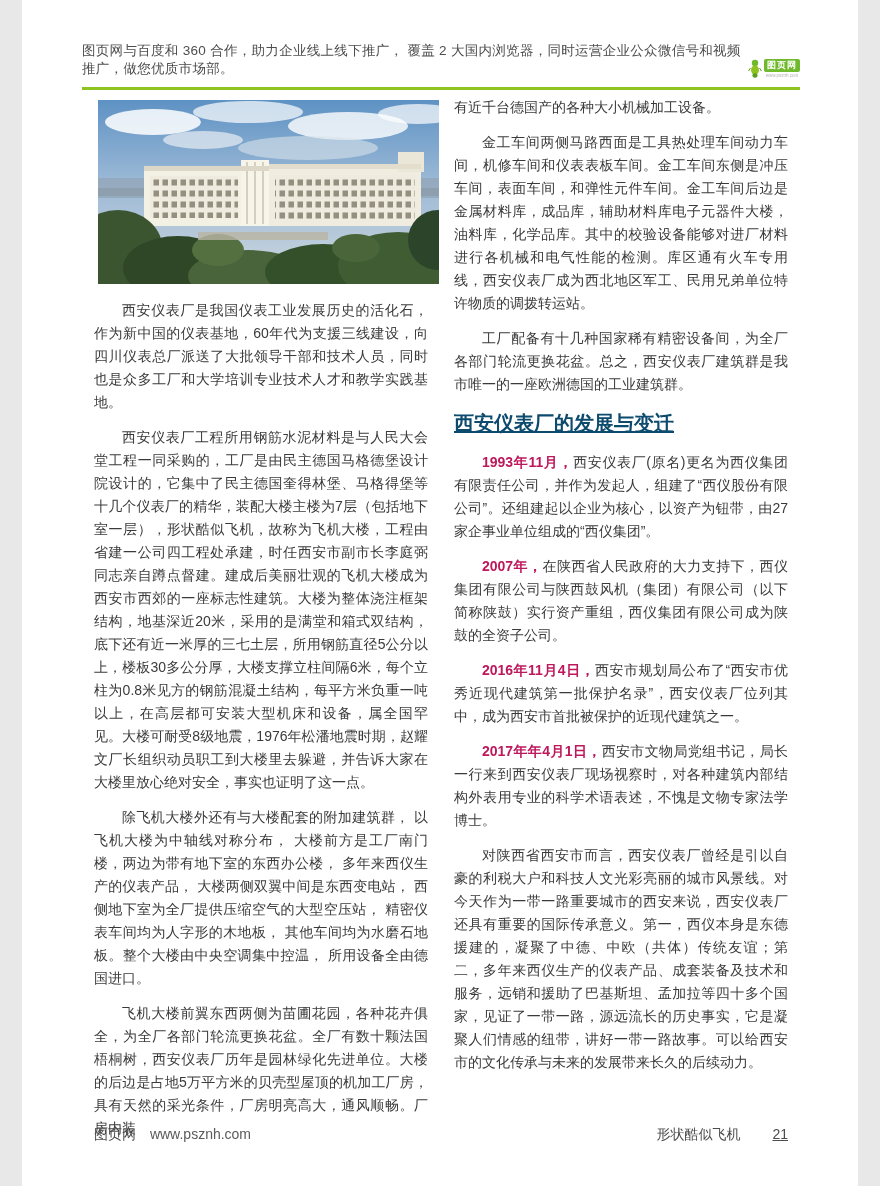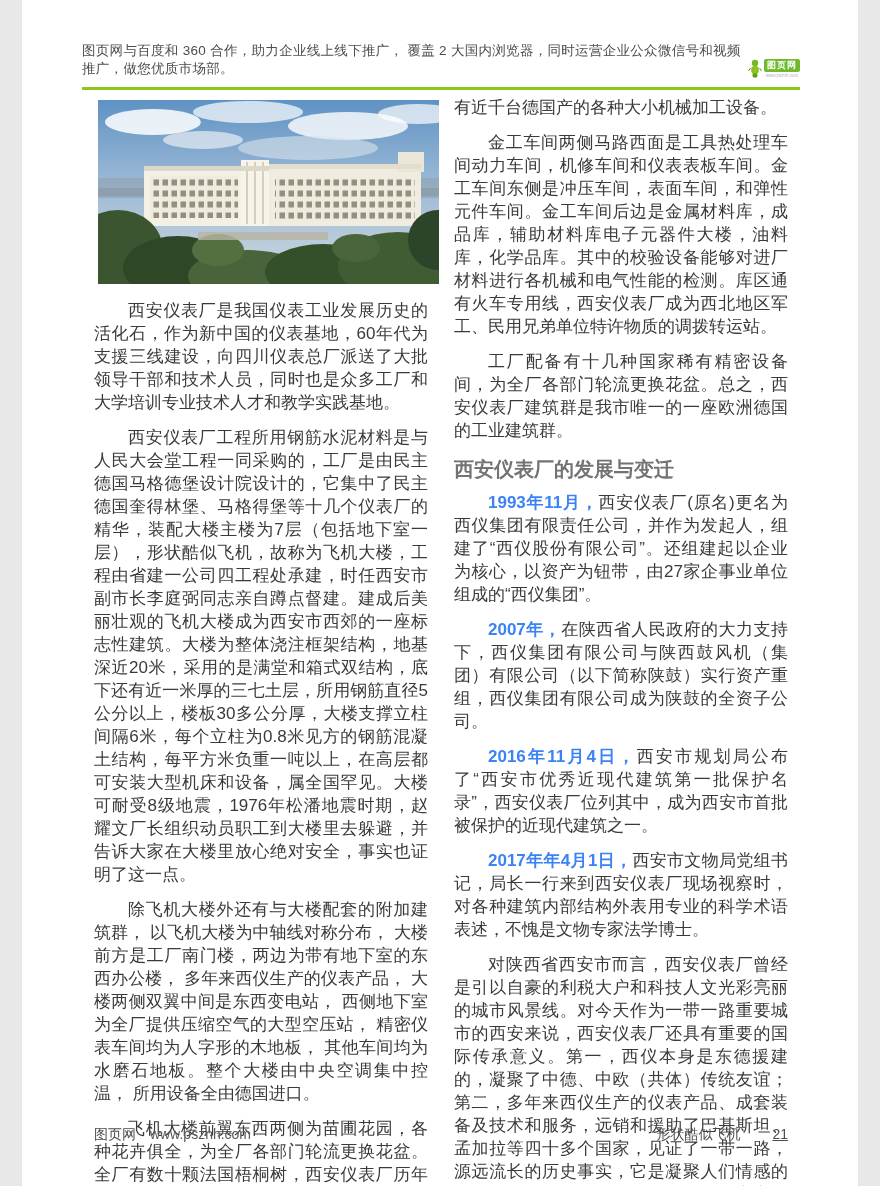--- a/index.html
+++ b/index.html
@@ -23,32 +23,32 @@
     padding:2px 3px;border-radius:2px;letter-spacing:1px;white-space:nowrap;
   }
   .logo-url{font-size:5px;color:#b3b3b3;margin-top:1px;white-space:nowrap;transform:scale(.9);}
   
   .columns{
     position:absolute;left:72px;right:70px;top:96px;
     display:flex;gap:26px;
   }
   .col{flex:1 1 0;min-width:0;}
   .col p{
-    margin:0 0 12px;font-size:17px;line-height:23px;
+    margin:0 0 12px;font-size:14px;line-height:23px;
     text-align:justify;text-indent:2em;color:#3a3a3a;
   }
   .col p.noindent{text-indent:0;}
-  .col p strong{font-weight:bold;color:#3b82f6;}
+  .col p strong{font-weight:bold;color:#be185d;}
   h3.sub-heading{
     margin:10px 0 11px;font-size:16.5px;line-height:23px;
     font-weight:bold;color:#2e2e2e;text-indent:2em;
   }
   h2.red-heading{
-    margin:14px 0 9px;font-size:20px;line-height:26px;
-    font-weight:bold;color:#737373;
+    margin:14px 0 15px;font-size:20px;line-height:26px;
+    font-weight:bold;color:#0c4a6e;text-decoration:underline;
   }
   
   .photo{
     width:341px;height:184px;margin:4px 0 15px 4px;
     background:#b9c6d2;overflow:hidden;
   }
   
   .footer{
     position:absolute;left:72px;right:70px;top:1126px;
     display:flex;justify-content:space-between;align-items:flex-end;

